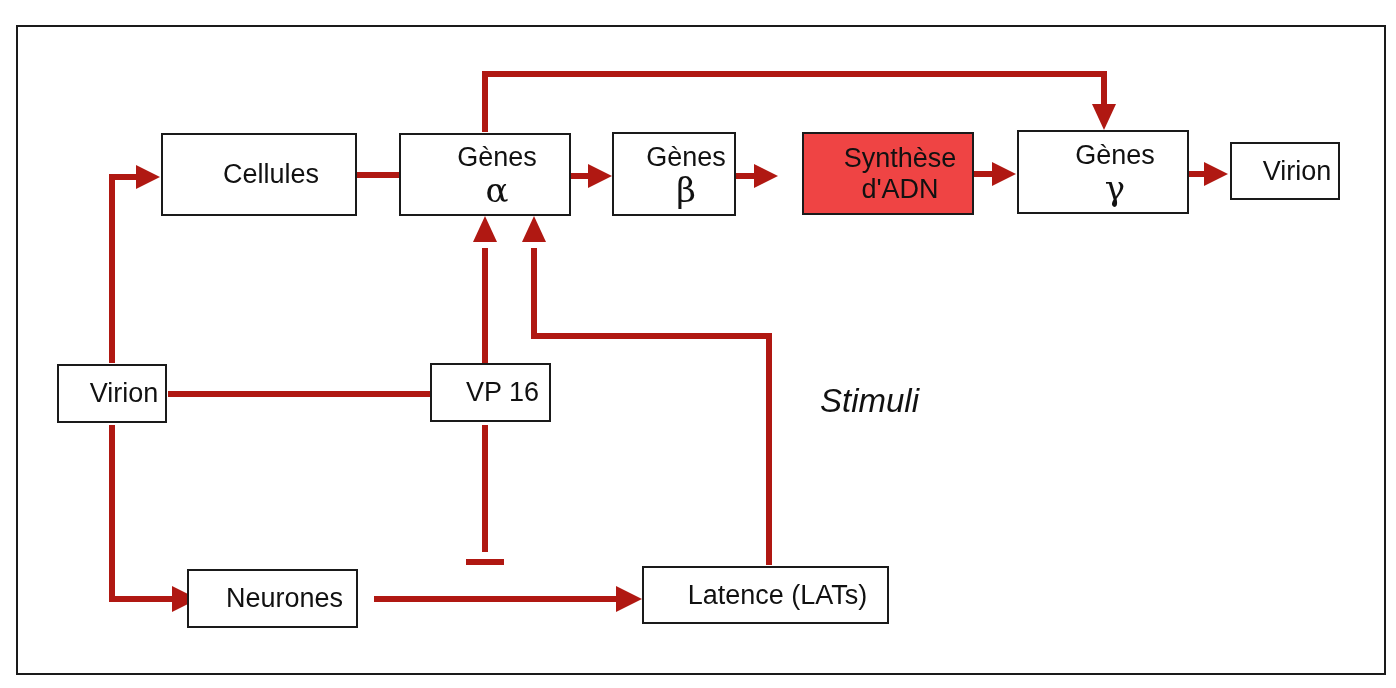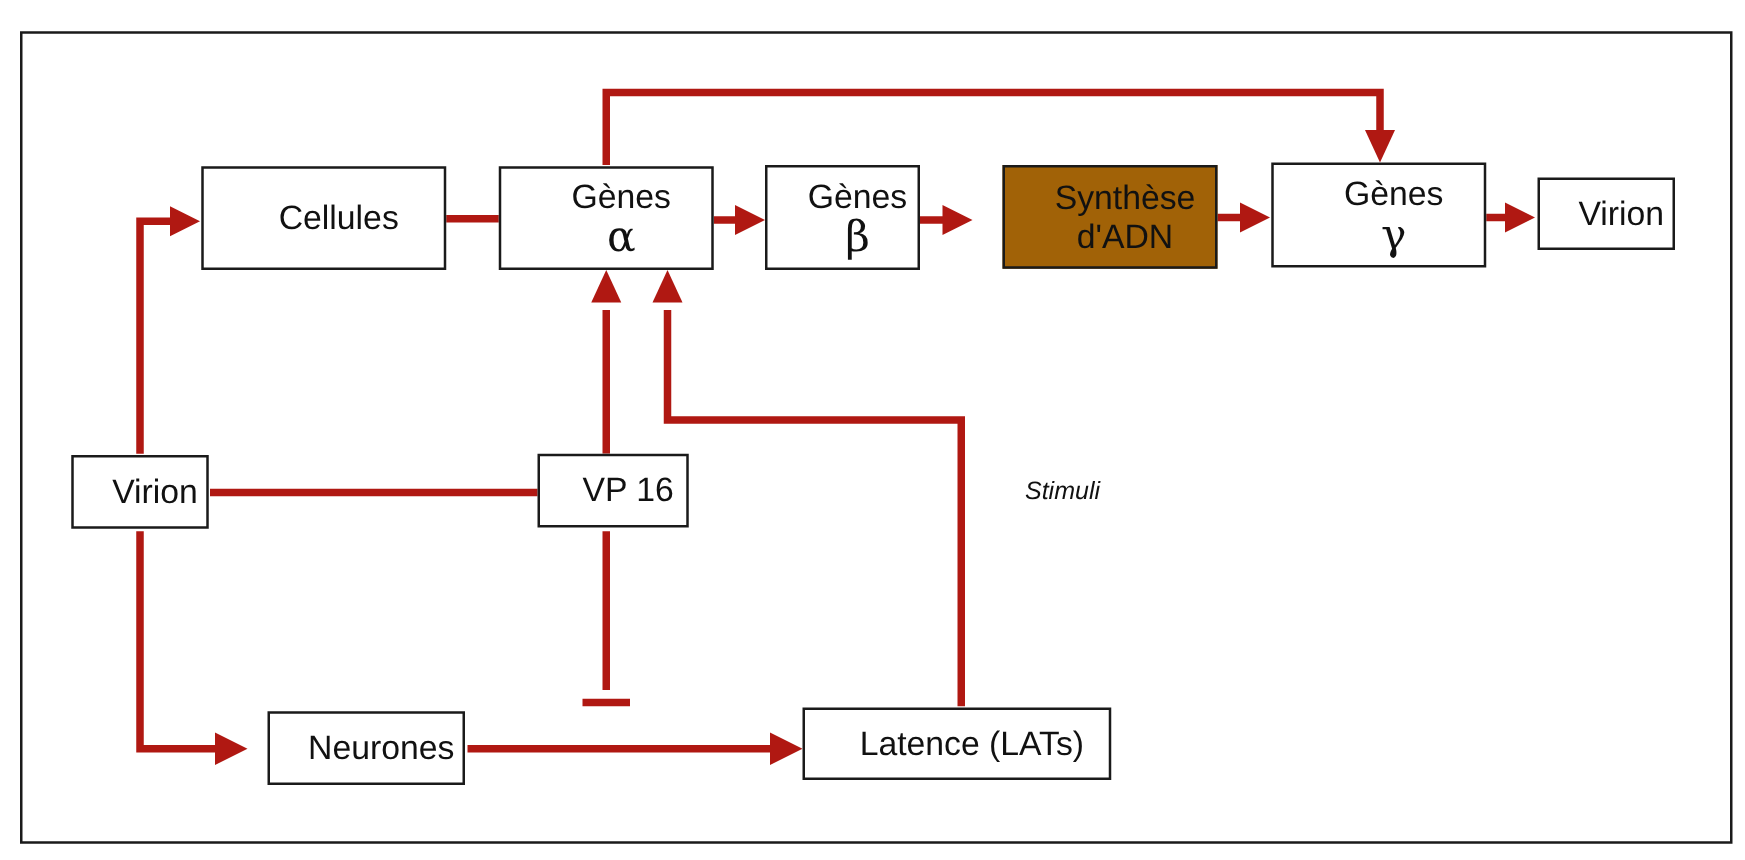--- a/index.html
+++ b/index.html
@@ -5,22 +5,22 @@
   html, body { margin:0; padding:0; background:#ffffff; }
   body { width:1396px; height:688px; position:relative; overflow:hidden;
          font-family:"Liberation Sans", sans-serif; color:#111; }
   #frame { position:absolute; left:16px; top:25px; width:1370px; height:650px;
            border:2px solid #1a1a1a; box-sizing:border-box; }
   svg#wires { position:absolute; left:0; top:0; width:1396px; height:688px; }
   .node { position:absolute; box-sizing:border-box; border:2px solid #1a1a1a;
           background:#fff; display:flex; flex-direction:column; align-items:center;
           justify-content:center; text-align:center; font-size:27px; line-height:31px;padding-left:24px; }
   .node .greek { font-family:"DejaVu Serif", serif; font-size:34px; line-height:34px; }
-  .node.hl { background:#a16207; }
-  .label-it { position:absolute; font-style:italic; font-size:20px; }
+  .node.hl { background:#ef4444; }
+  .label-it { position:absolute; font-style:italic; font-size:33px; }
 </style>
 </head>
 <body>
 
 <div id="frame"></div>
 
 <svg id="wires" viewBox="0 0 1396 688">
   <g fill="none" stroke="#b01812" stroke-width="6">
 
     <polyline points="112,363 112,177 140,177"></polyline>
@@ -93,21 +93,21 @@
 </div>
 
 <div class="node" style="left:57px;top:364px;width:110px;height:59px;">
   <span>Virion</span>
 </div>
 
 <div class="node" style="left:430px;top:363px;width:121px;height:59px;">
   <span>VP 16</span>
 </div>
 
-<div class="node" style="left:214px;top:569px;width:158px;height:59px;">
+<div class="node" style="left:187px;top:569px;width:171px;height:59px;">
   <span>Neurones</span>
 </div>
 
 <div class="node" style="left:642px;top:566px;width:247px;height:58px;">
   <span>Latence (LATs)</span>
 </div>
 
 <div class="label-it" style="left:820px;top:382px;">Stimuli</div>
 
 </body></html>

